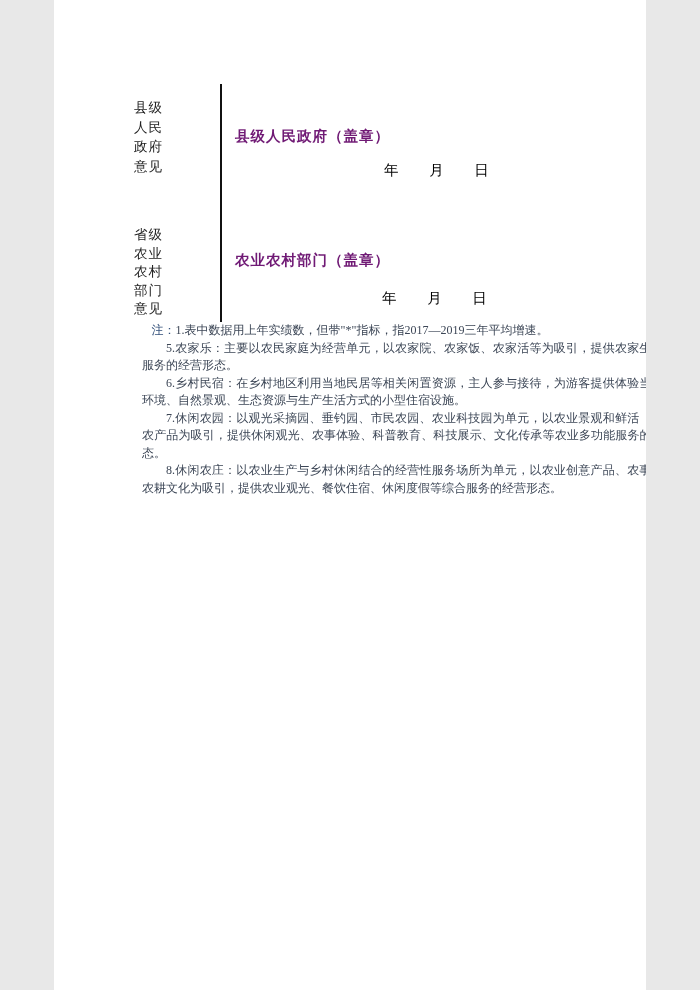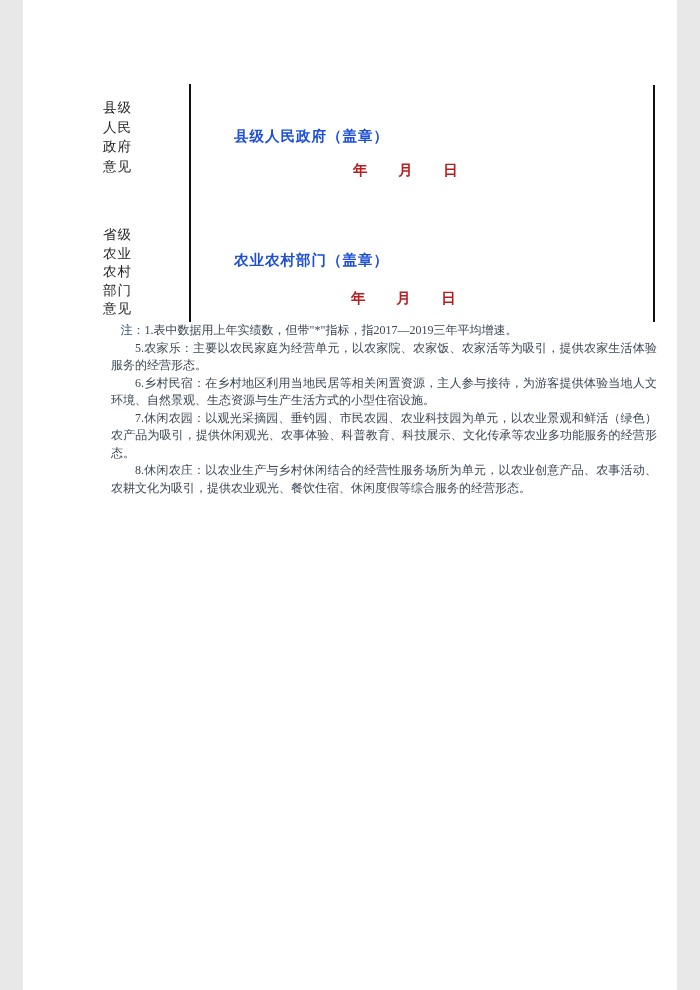--- a/index.html
+++ b/index.html
@@ -1,18 +1,18 @@
 <!DOCTYPE html>
 <html><head>
 <meta charset="utf-8">
 <style>
   html, body { margin: 0; padding: 0; background: #e8e8e8; }
   .page {
     position: relative;
-    width: 654px;
+    width: 592px;
     height: 990px;
     margin: 0 auto;
     background: #ffffff;
     font-family: "Liberation Serif", "DejaVu Serif", serif;
     color: #1c1c1c;
     overflow: hidden;
   }
   .vline {
     position: absolute;
     width: 2px;
@@ -31,32 +31,31 @@
   .row-label span { display: block; }
   .row-label-1 { top: 98px;  line-height: 19.5px; }
   .row-label-2 { top: 226px; line-height: 18.5px; text-align: right; }
 
   .stamp-line {
     position: absolute;
     left: 181px;
     font-size: 14.5px;
     font-weight: 600;
     letter-spacing: 1px;
-    color: #1d4ed8;
+    color: #701a75;
     white-space: nowrap;
-    margin-left: 30px;
   }
   .stamp-1 { top: 127px; }
   .stamp-2 { top: 251px; }
 
   .date-line {
     position: absolute;
     font-size: 14.5px;
-    font-weight: 700;
-    color: #b91c1c;
+    font-weight: 400;
+    color: #000000;
     white-space: nowrap;
   }
   .date-1 { left: 330px; top: 161px; }
   .date-2 { left: 328px; top: 289px; }
   .date-line span { display: inline-block; }
   .date-line span + span { margin-left: 27px; }
 
   .notes {
     position: absolute;
     left: 88px;

